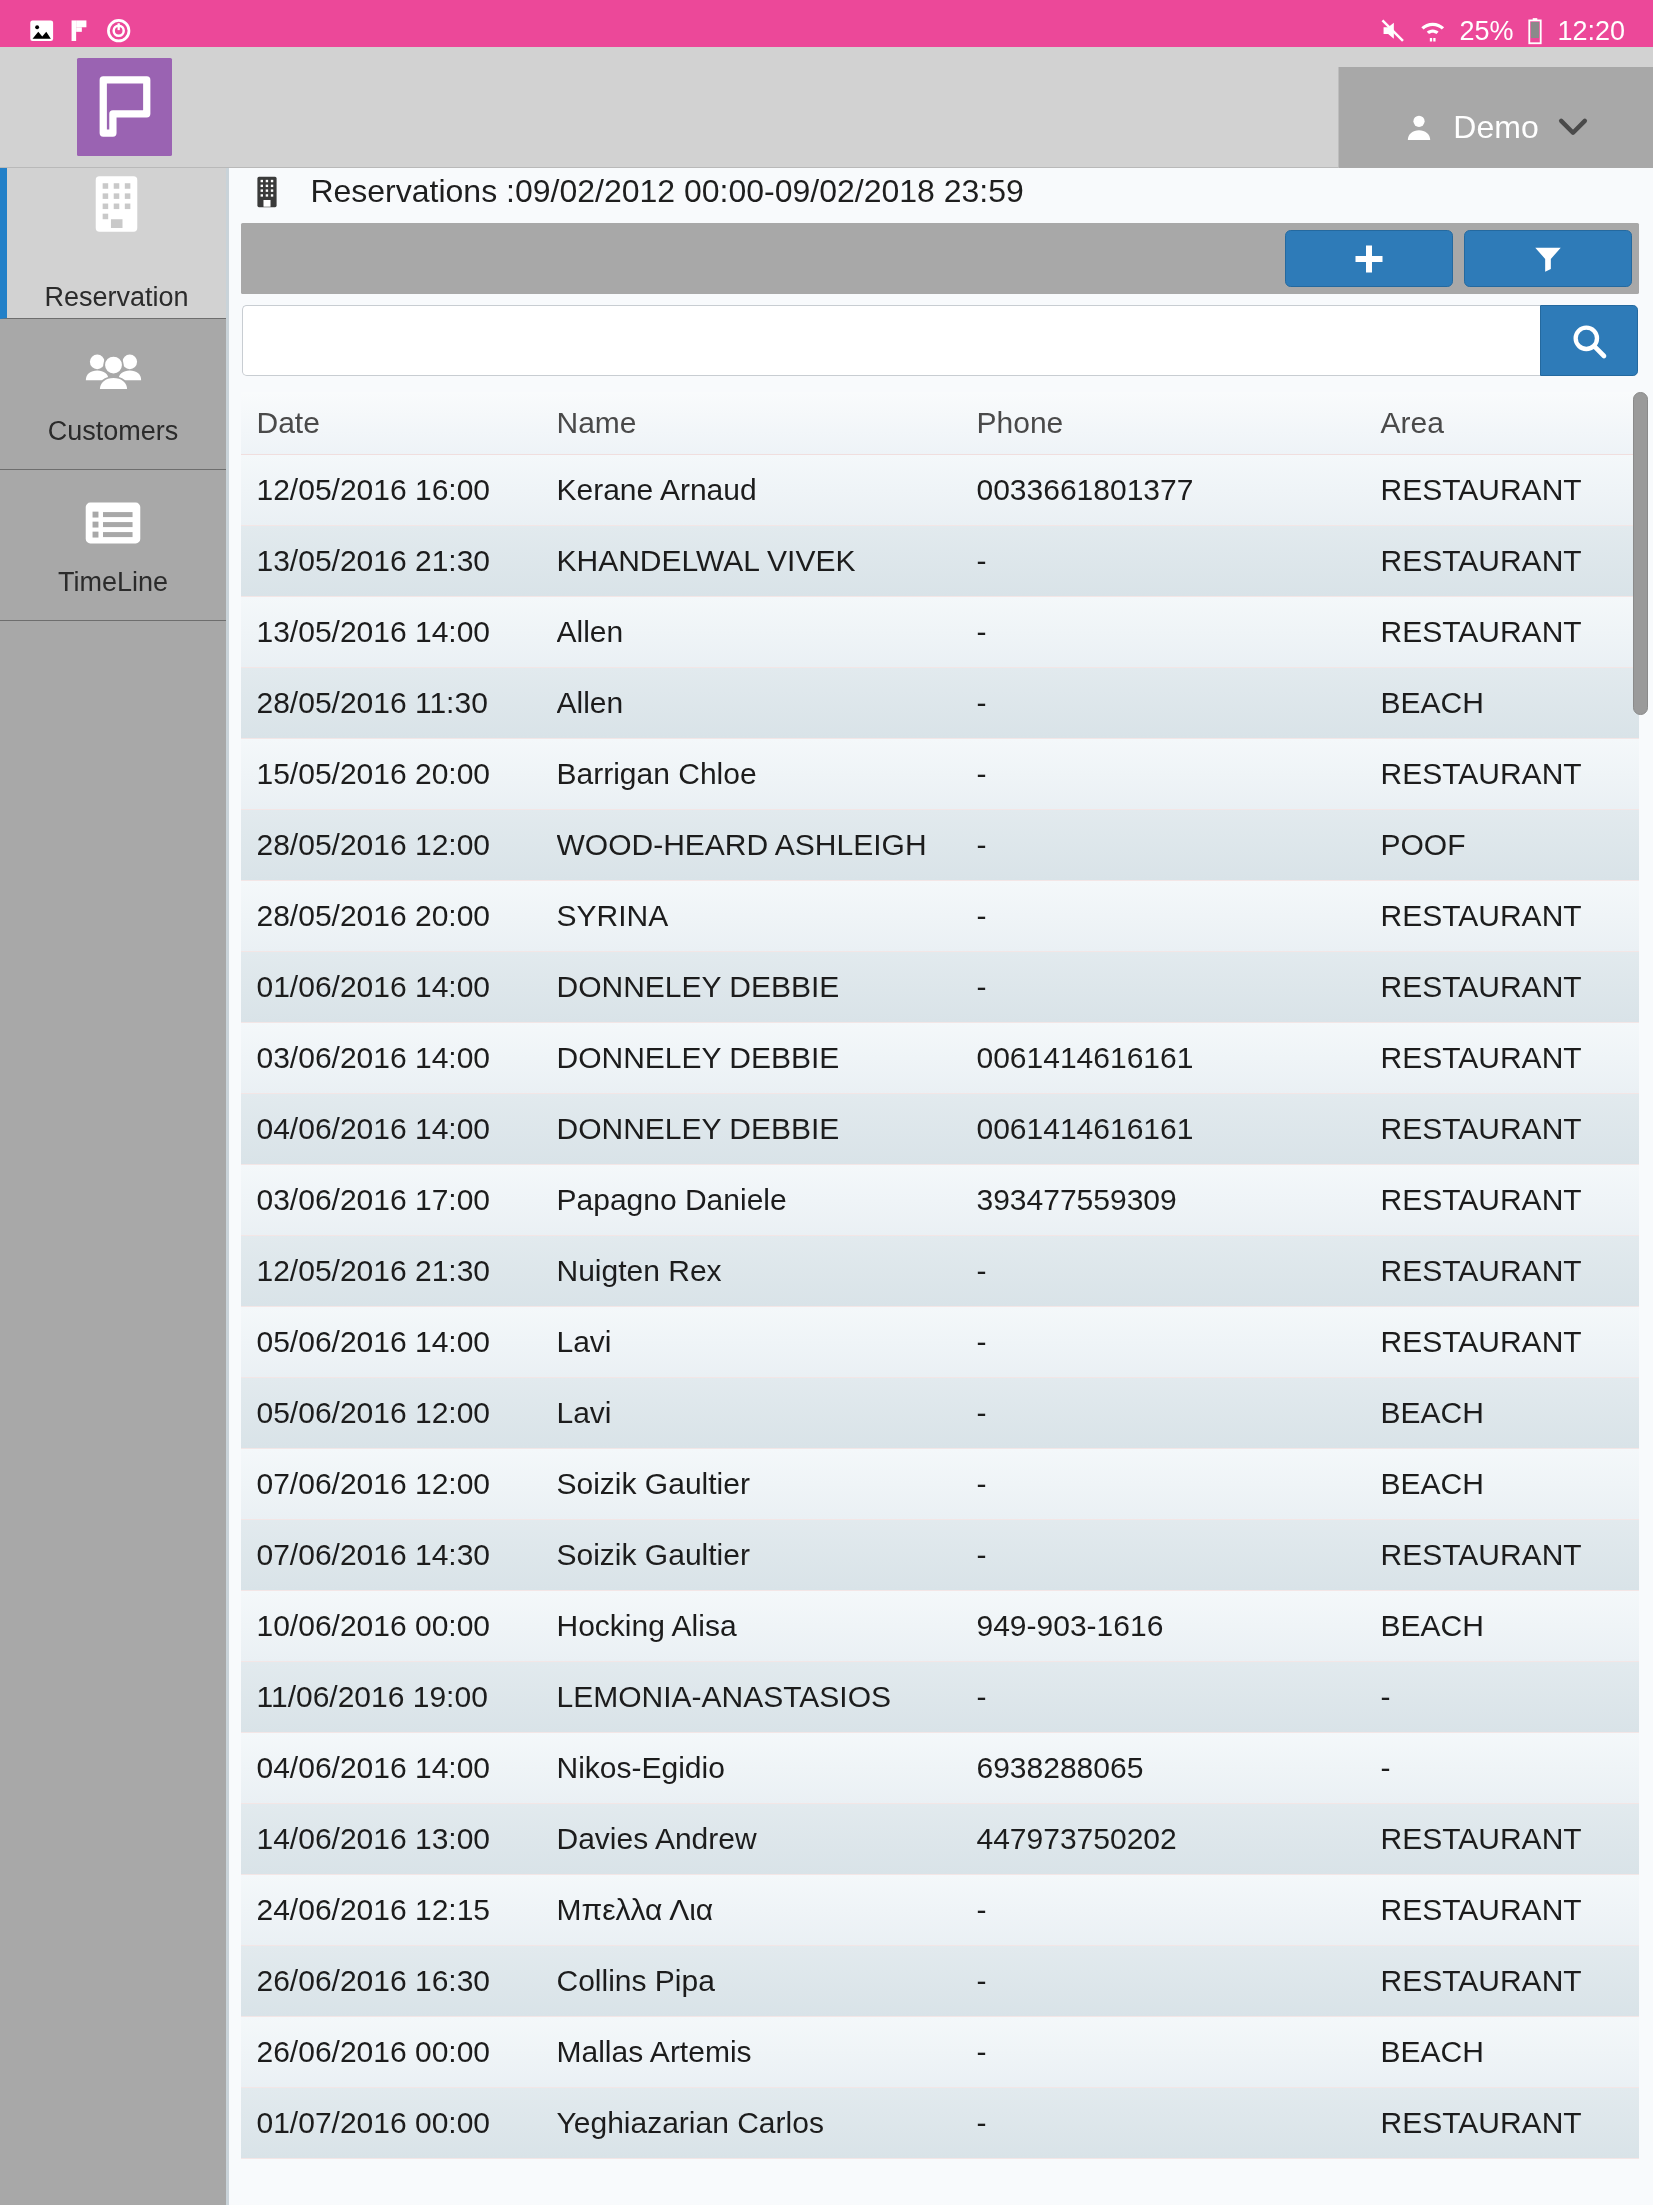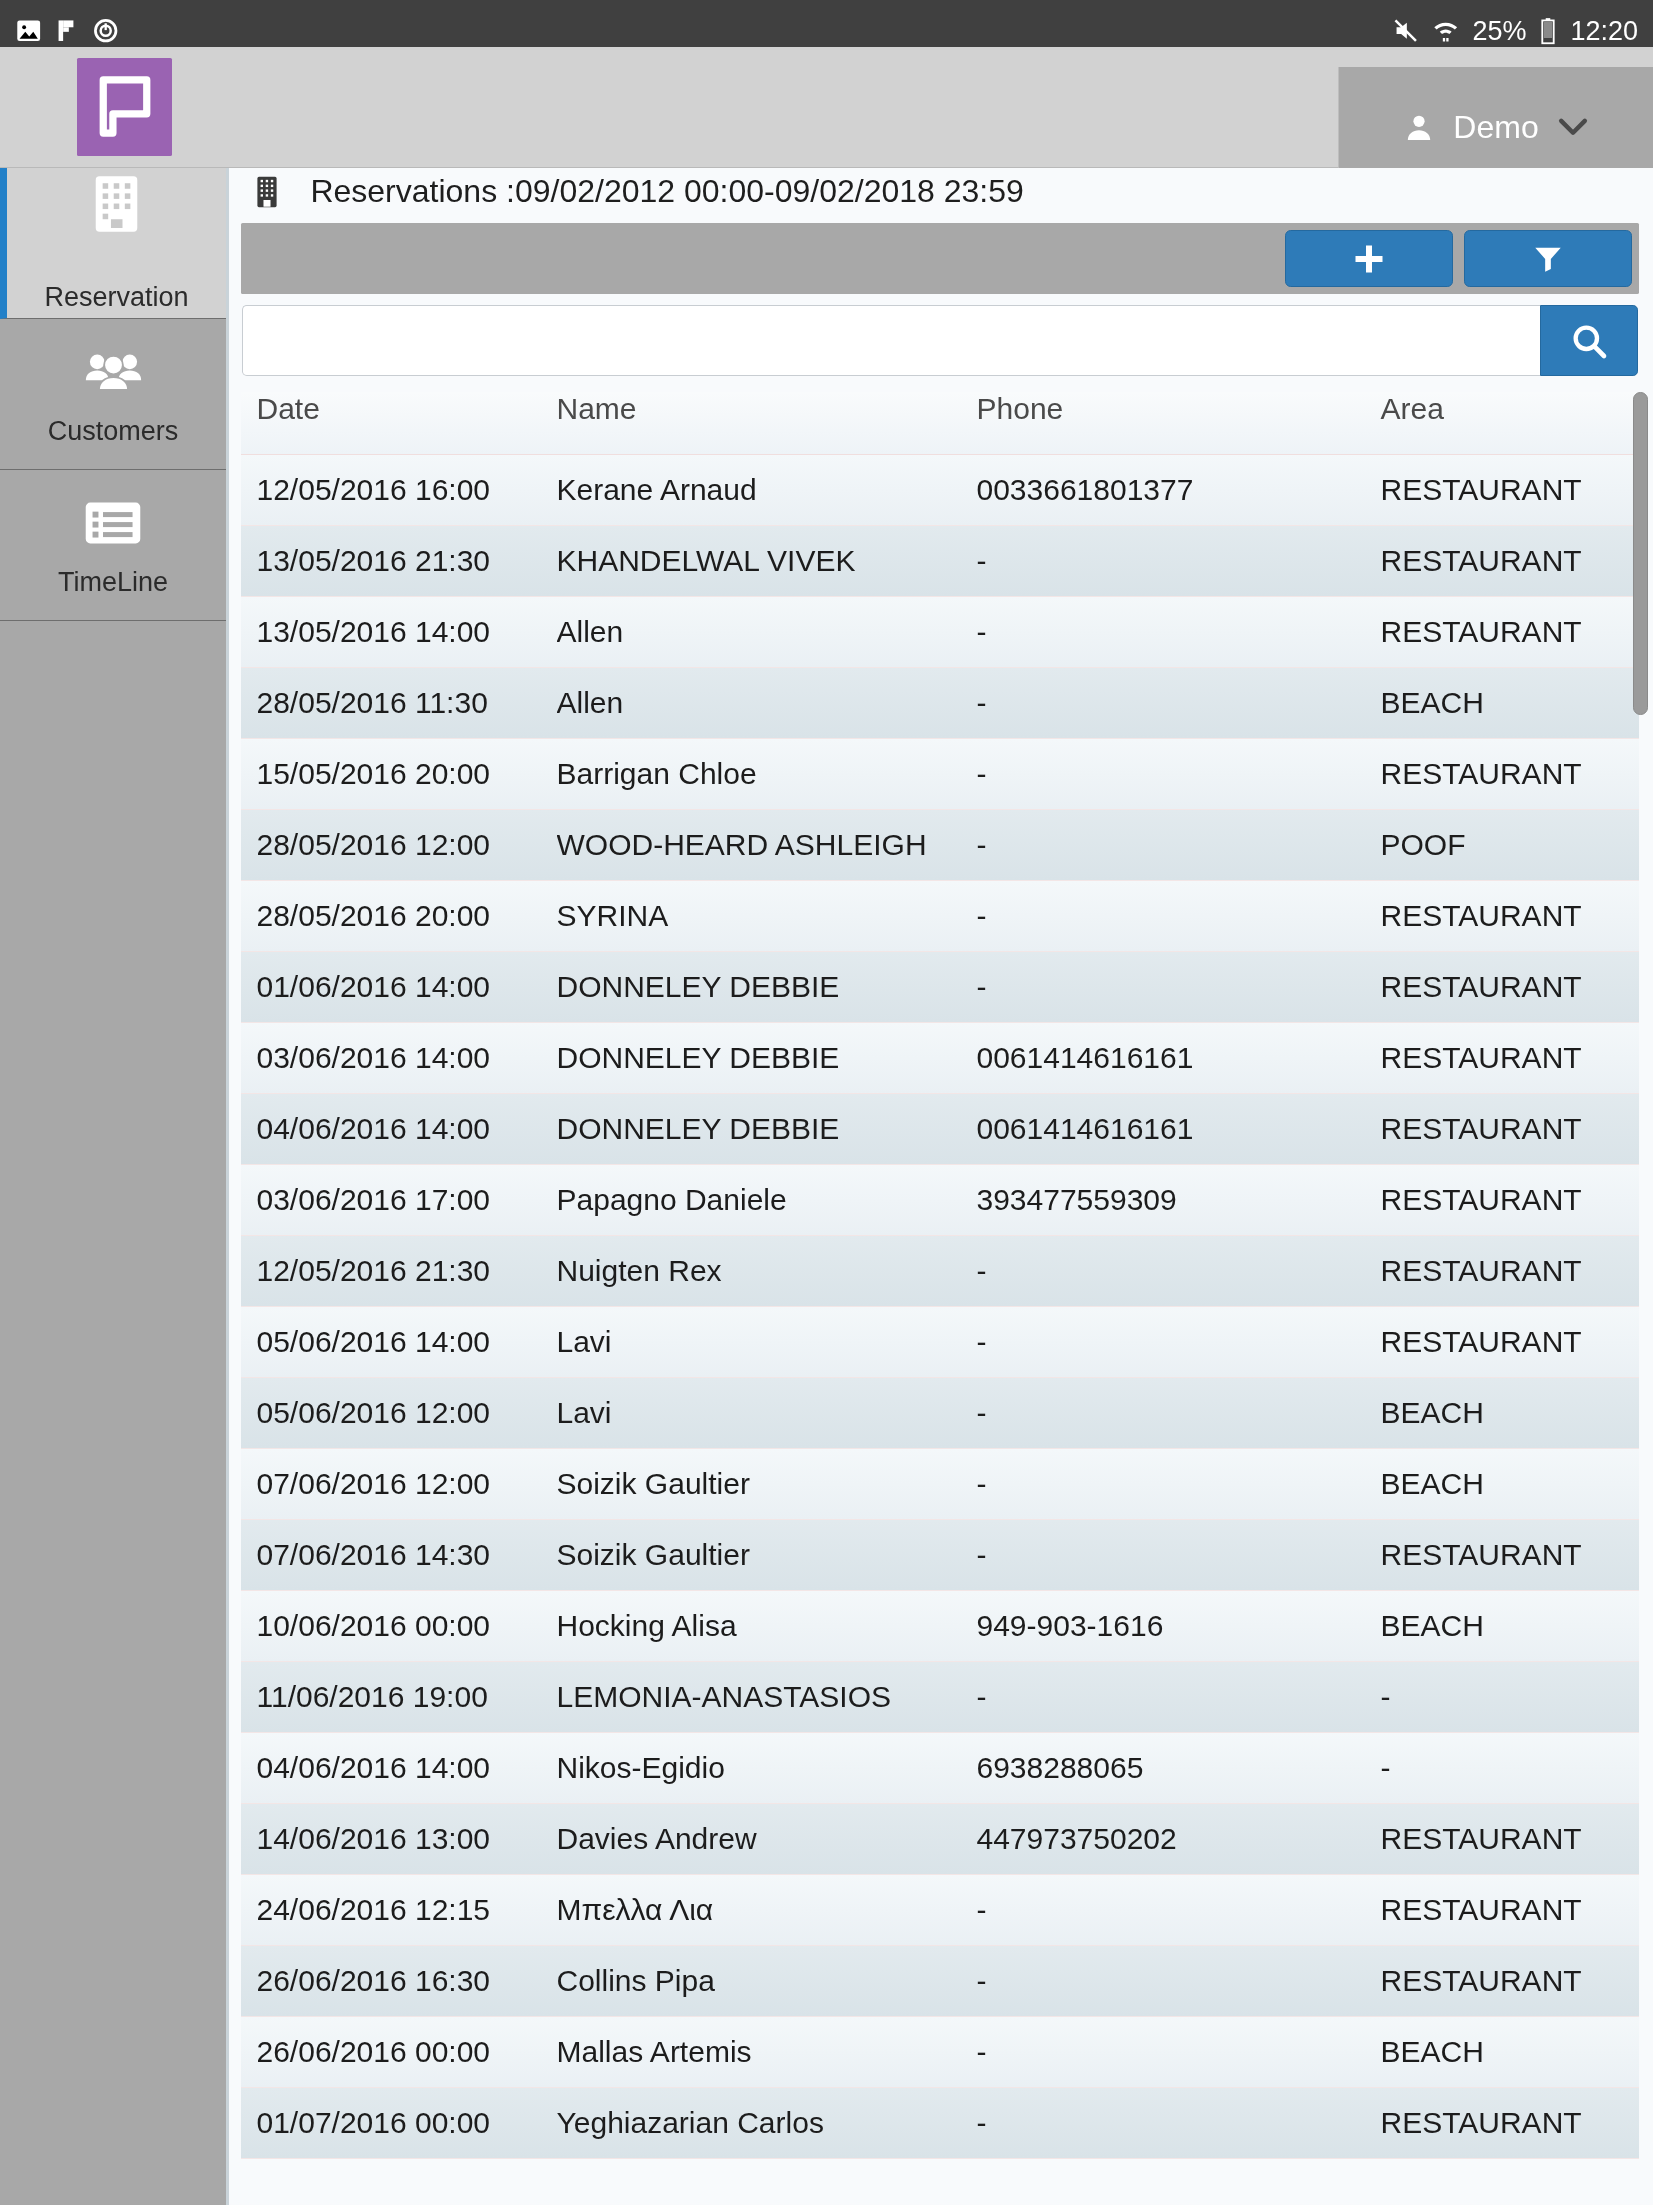--- a/index.html
+++ b/index.html
@@ -7,23 +7,23 @@
     width: 1653px; height: 2205px;
     font-family: "Liberation Sans", sans-serif;
     background: #ffffff;
     overflow: hidden;
   }
 
   
   .statusbar {
     position: absolute; left: 0; top: 0;
     width: 1653px; height: 62px;
-    background: #404040;
+    background: #ec4899;
     display: flex; align-items: center;
-    padding: 0 15px;
+    padding: 0 28px;
     color: #ffffff;
   }
   .sb-left { display: flex; align-items: center; gap: 11.3px; }
   .sb-right { margin-left: auto; display: flex; align-items: center; gap: 13px; }
   .sb-text {
     font-size: 27px; color: #ffffff; letter-spacing: 0px;
     font-family: "Liberation Sans", sans-serif;
   }
   .sb-ico { display: block; }
 
@@ -144,21 +144,21 @@
     cursor: pointer;
   }
 
   
   .table-wrap {
     position: absolute; left: 14.5px; top: 224px;
     width: 1398px; height: 1808px;
     overflow: hidden;
   }
   .thead {
-    display: flex; 
+    display: flex; align-items: center;
     height: 63px;
     border-bottom: 0.8px solid #f0dede;
     background: linear-gradient(#f9fbfc, #eef3f7);
   }
   .th, .td {
     font-size: 30px;
     color: #3a3a3a;
   }
   .col-date  { width: 316px; padding-left: 16px; }
   .col-name  { width: 420px; }

